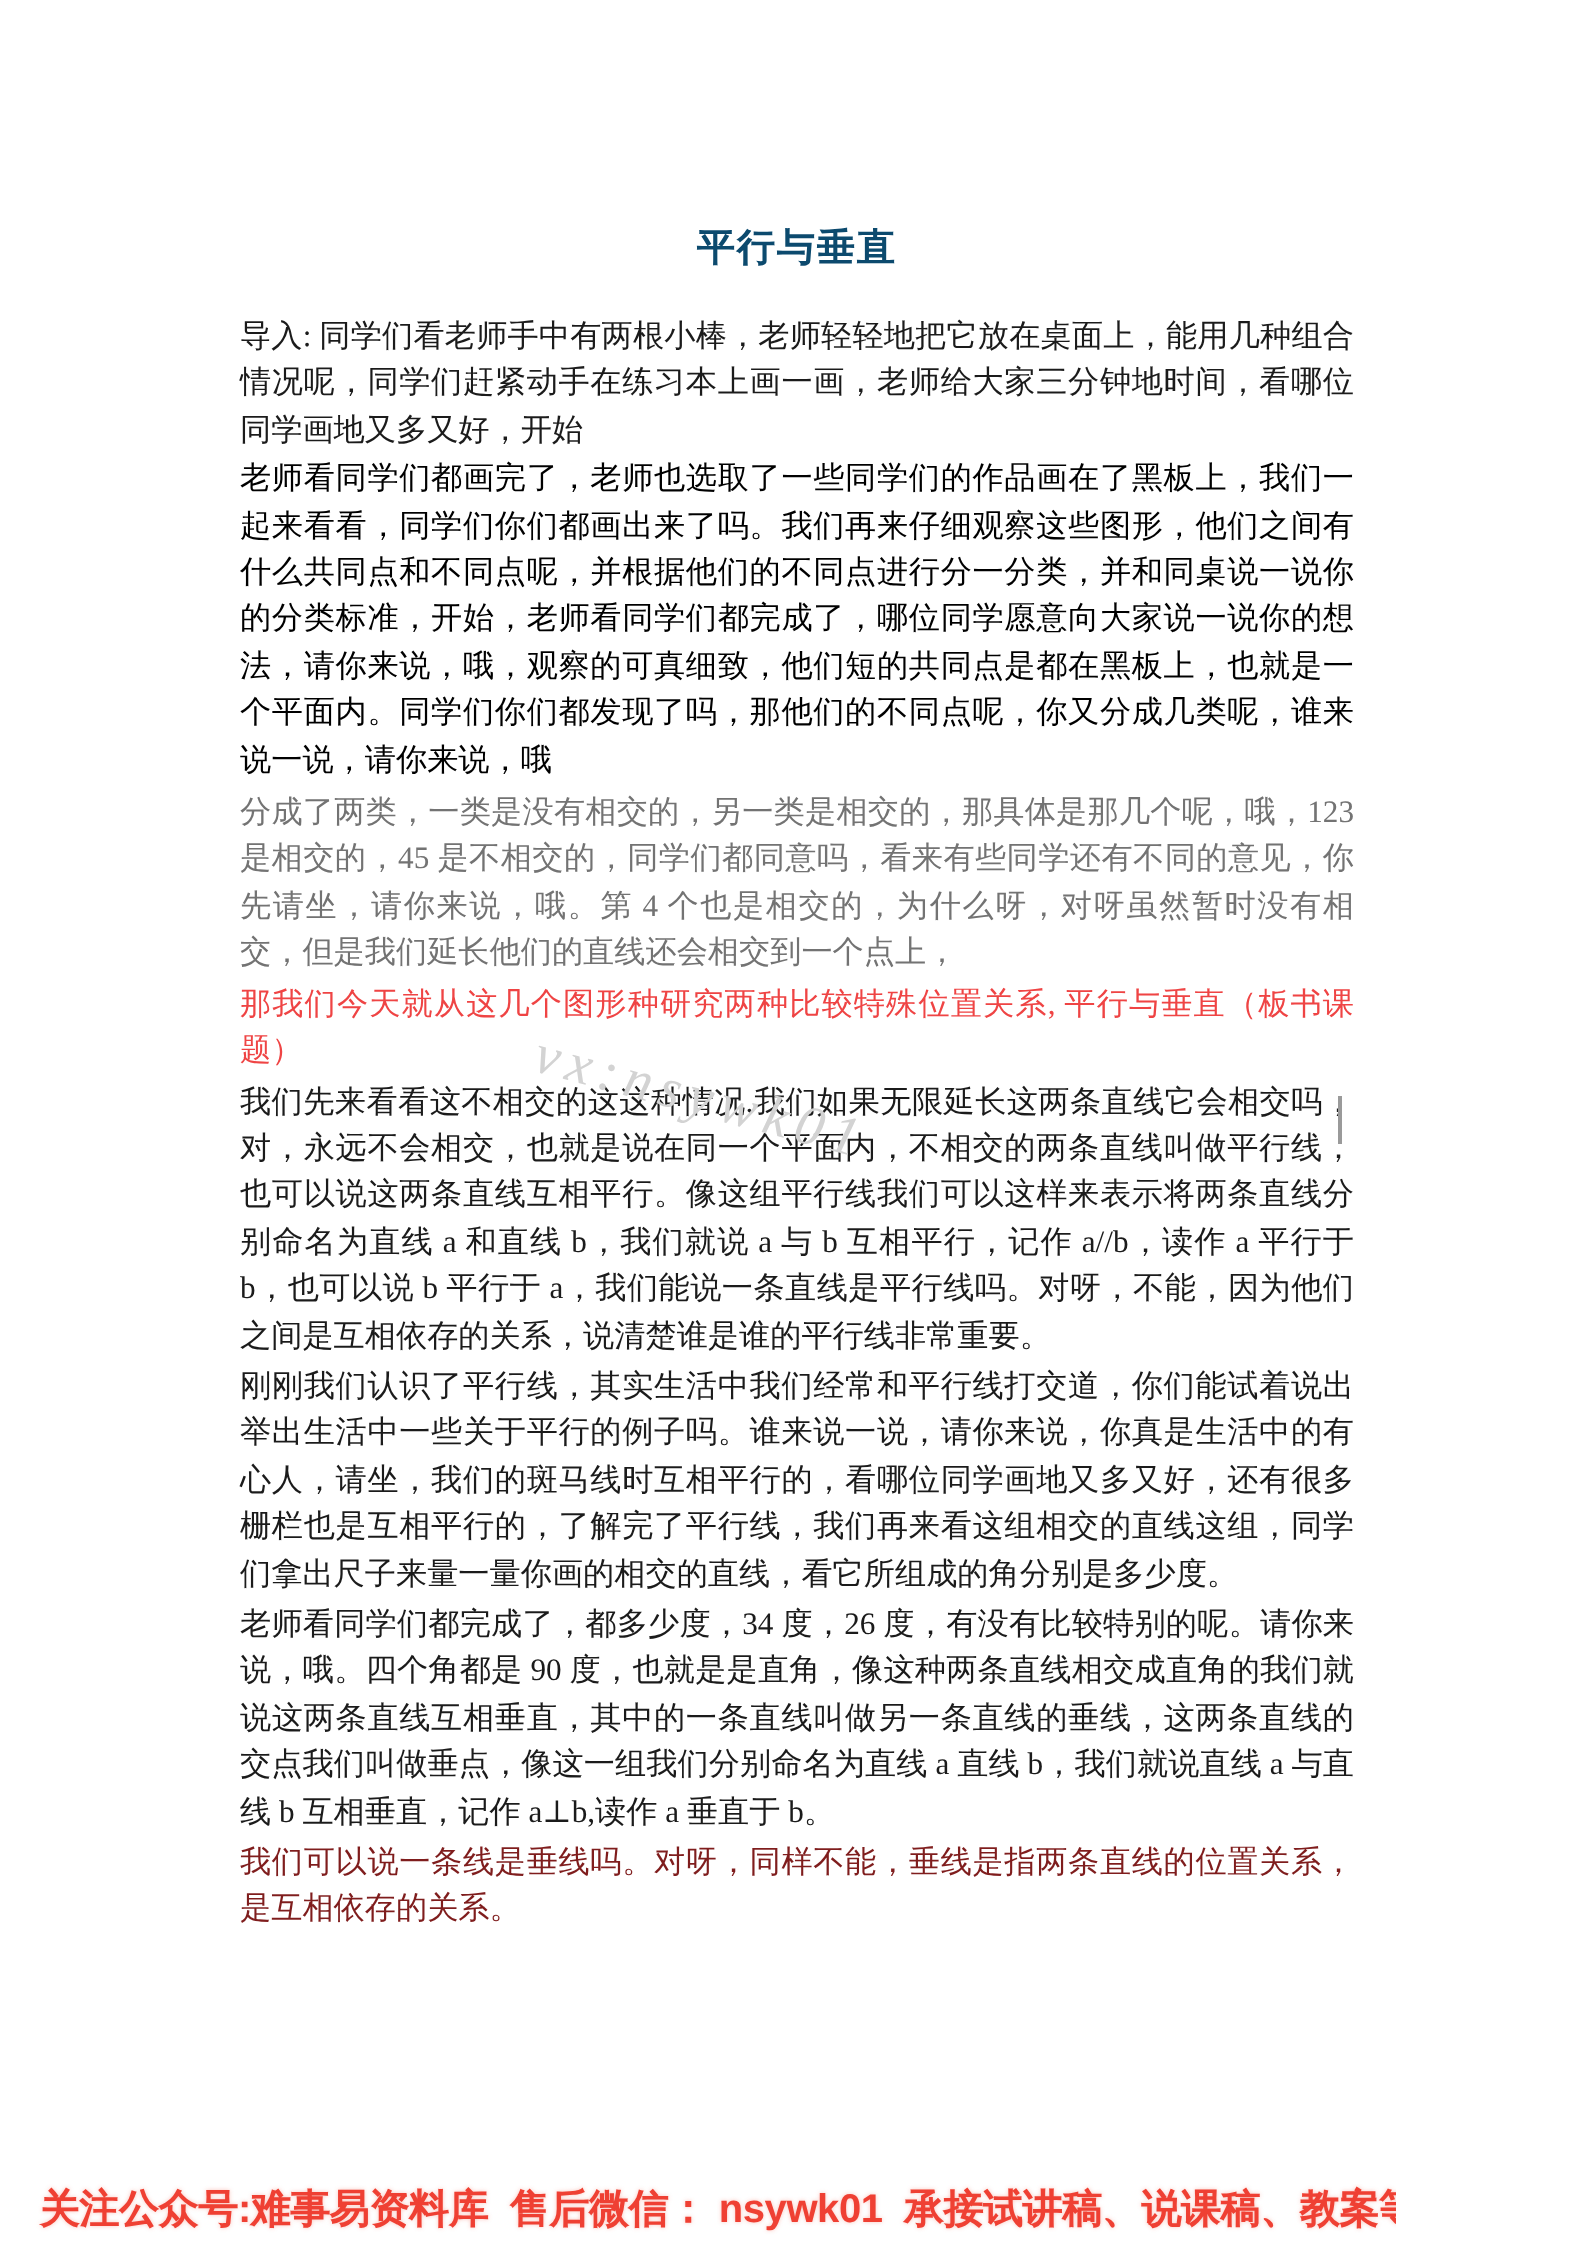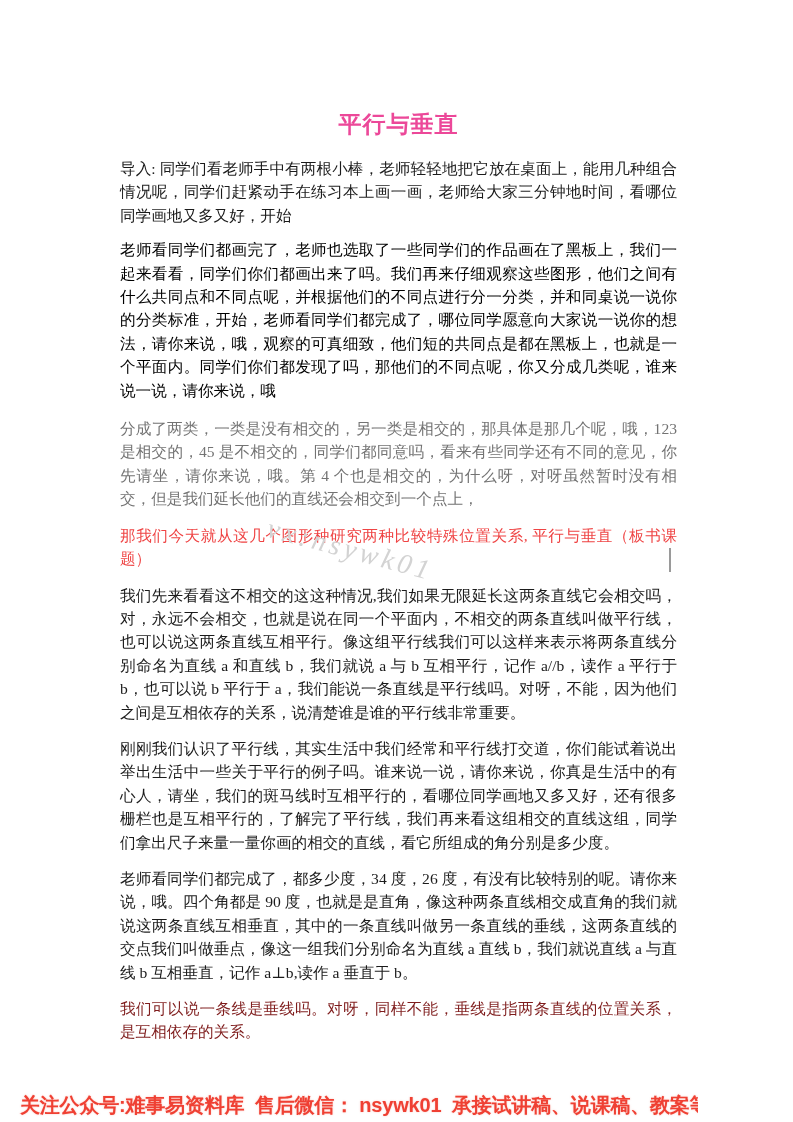--- a/index.html
+++ b/index.html
@@ -13,35 +13,35 @@
     font-family: "Liberation Serif", "DejaVu Serif", serif;
   }
   .content {
     position: absolute;
     left: 120px;
     top: 110px;
     width: 557px;
   }
   .doc-title {
     font-family: "Liberation Serif", "DejaVu Serif", serif;
-    font-size: 23px;
+    font-size: 19px;
     line-height: 29px;
     font-weight: bold;
     text-align: center;
-    color: #ec4899;
+    color: #0c4a6e;
     margin-bottom: 18px;
     letter-spacing: 1px;
   }
   .para {
     font-family: "Liberation Serif", "DejaVu Serif", serif;
     font-size: 15.6px;
     line-height: 23.4px;
     text-align: justify;
     color: #1b1b1b;
-    margin-top: 13px;
+    margin-top: 2px;
   }
   .para.extra-gap { }
   .watermark {
     position: absolute;
     left: 272px;
     top: 512px;
     font-family: "Liberation Serif", "DejaVu Serif", serif;
     font-style: italic;
     font-size: 28px;
     letter-spacing: 4px;

